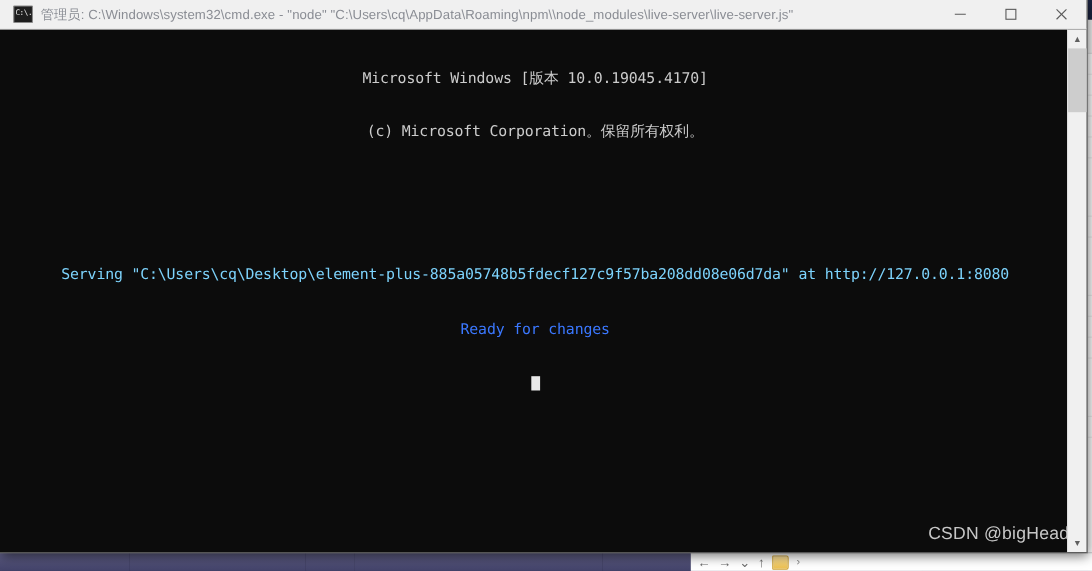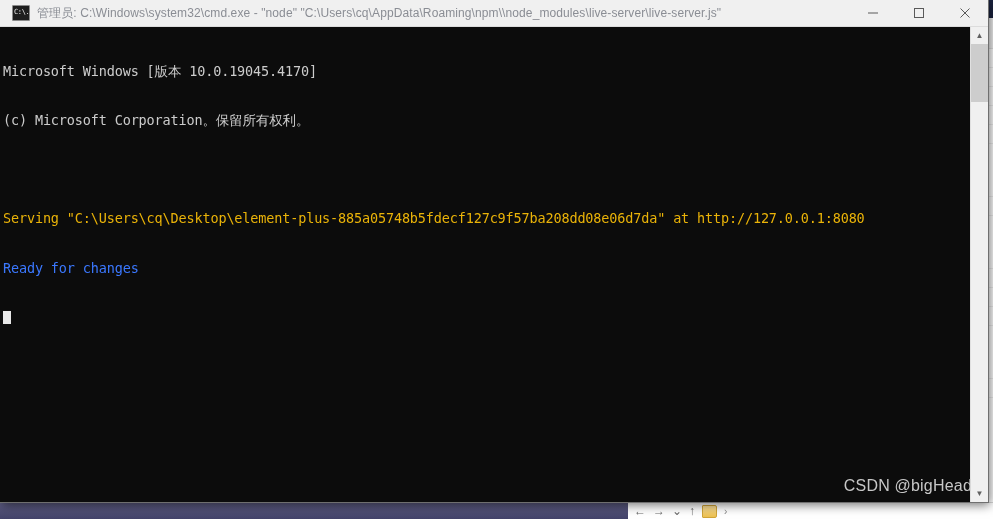--- a/index.html
+++ b/index.html
@@ -206,23 +206,23 @@
     padding: 3px 0 0 3px;
     font-family: "DejaVu Sans Mono", monospace;
     font-size: 13.5px;
     line-height: 16.4px;
     color: #cccccc;
     white-space: pre;
     overflow: hidden;
     position: relative;
     letter-spacing: -0.15px;
   }
-  #cmd-console .ln { min-height: 16.4px; }
+  #cmd-console .ln { min-height: 16.4px; text-align: center; }
   .c-white  { color: #cccccc; }
-  .c-green  { color: #eab308; }
+  .c-green  { color: #7dd3fc; margin-top: 32px; }
   .c-blue   { color: #3b78ff; }
   #caret {
     display: inline-block;
     width: 8px;
     height: 13px;
     background: #e8e8e8;
     vertical-align: -2px;
   }
 
   

